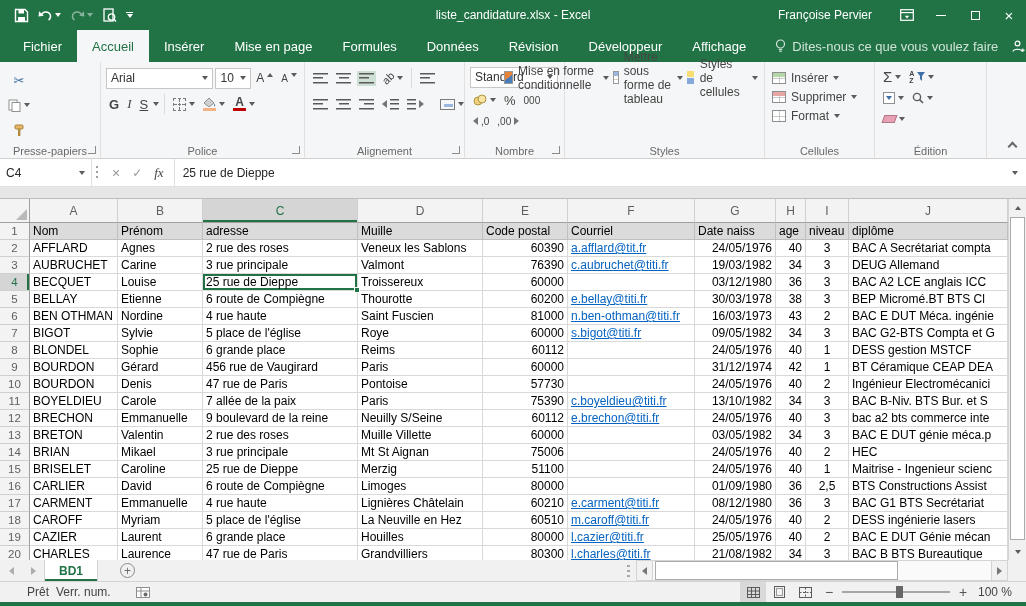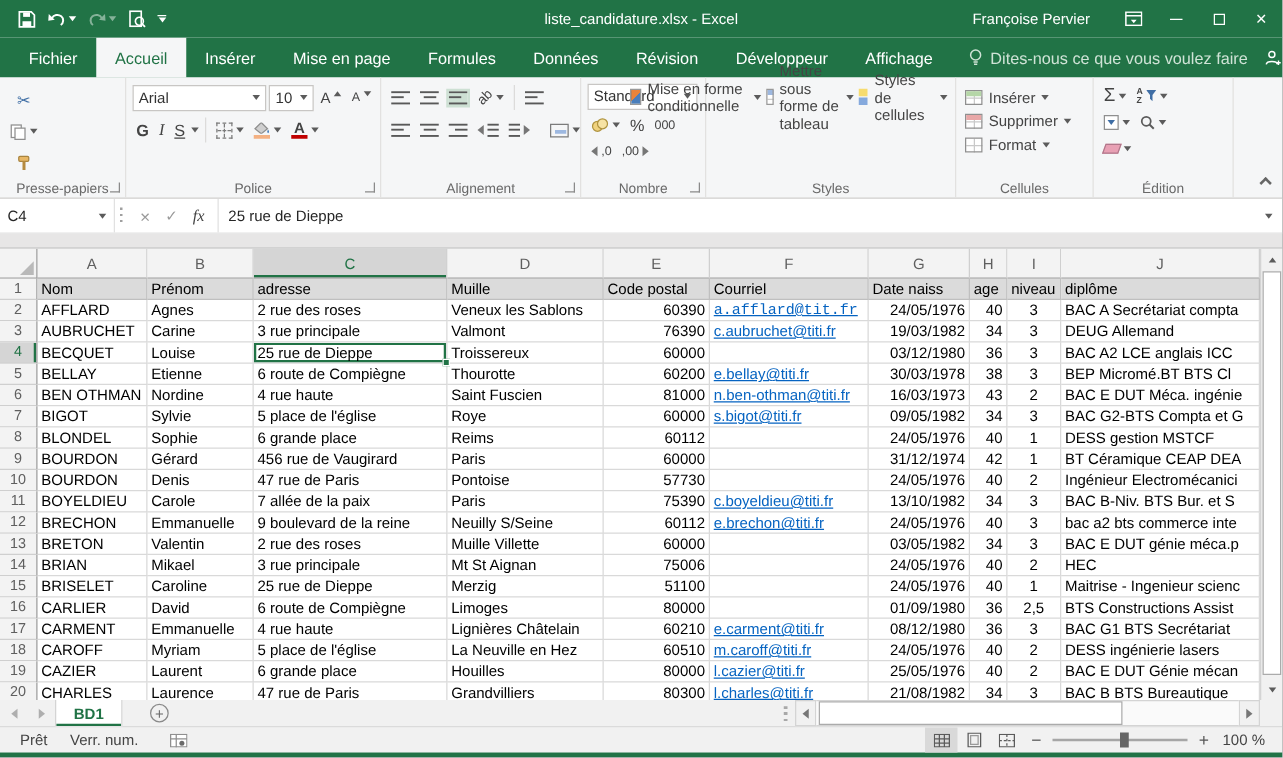--- a/index.html
+++ b/index.html
@@ -138,21 +138,21 @@
               align-items:center; justify-content:center; font-size:12px; line-height:1; align-self:center; margin-left:22px; }
   .hdots { align-self:center; width:3px; height:12px; margin-right:6px;
            background:repeating-linear-gradient(#a8a8a8 0 2px, transparent 2px 5px); }
   .hscroll { display:flex; align-items:stretch; width:372px; margin-right:18px; }
   .harrow { width:17px; background:#f1f1f1; border:1px solid #d4d4d4; display:flex; align-items:center; justify-content:center; }
   .htrack { flex:1; background:#fafafa; border-top:1px solid #d4d4d4; border-bottom:1px solid #d4d4d4; position:relative; }
   .hthumb { position:absolute; top:0; bottom:0; left:2px; width:72%; background:#fff; border:1px solid #ababab; }
 
   
   .statusbar { height:20px; background:#f1f1f1; display:flex; align-items:center; color:#444; font-size:12px; }
-  .statusbar .mode { padding-left:16px; width:56px; }
+  .statusbar .mode { padding-left:27px; width:56px; }
   .statusbar .nums { width:78px; }
   .viewbtn { width:26px; height:20px; display:inline-flex; align-items:center; justify-content:center; }
   .viewbtn.active { background:#d9d9d9; }
   .zminus,.zplus { width:22px; text-align:center; color:#555; font-size:14px; }
   .ztrack { width:108px; height:2px; background:#a6a6a6; position:relative; margin:0 2px; }
   .zthumb { position:absolute; left:50%; top:-5px; width:7px; height:12px; background:#666; }
   .zlevel { width:52px; text-align:right; padding-right:14px; }
   .greenstrip { height:4px; background:#217346; }
 
   svg { display:block; }
@@ -531,21 +531,21 @@
           <div class="cell hdrfill" style="width: 43px;">niveau</div>
           <div class="cell hdrfill" style="width: 159px;">diplôme</div>
         </div>
         <div class="grow">
           <div class="rowhead">2</div>
           <div class="cell" style="width: 88px;">AFFLARD</div>
           <div class="cell" style="width: 85px;">Agnes</div>
           <div class="cell" style="width: 155px;">2 rue des roses</div>
           <div class="cell" style="width: 125px;">Veneux les Sablons</div>
           <div class="cell ar" style="width: 85px;">60390</div>
-          <div class="cell" style="width: 127px; font-family: Liberation Mono, monospace;"><span class="link">a.afflard@tit.fr</span></div>
+          <div class="cell" style="width: 127px;"><span class="link">a.afflard@tit.fr</span></div>
           <div class="cell ar" style="width: 81px;">24/05/1976</div>
           <div class="cell ar" style="width: 30px;">40</div>
           <div class="cell ac" style="width: 43px;">3</div>
           <div class="cell" style="width: 159px;">BAC A Secrétariat compta</div>
         </div>
         <div class="grow">
           <div class="rowhead">3</div>
           <div class="cell" style="width: 88px;">AUBRUCHET</div>
           <div class="cell" style="width: 85px;">Carine</div>
           <div class="cell" style="width: 155px;">3 rue principale</div>

